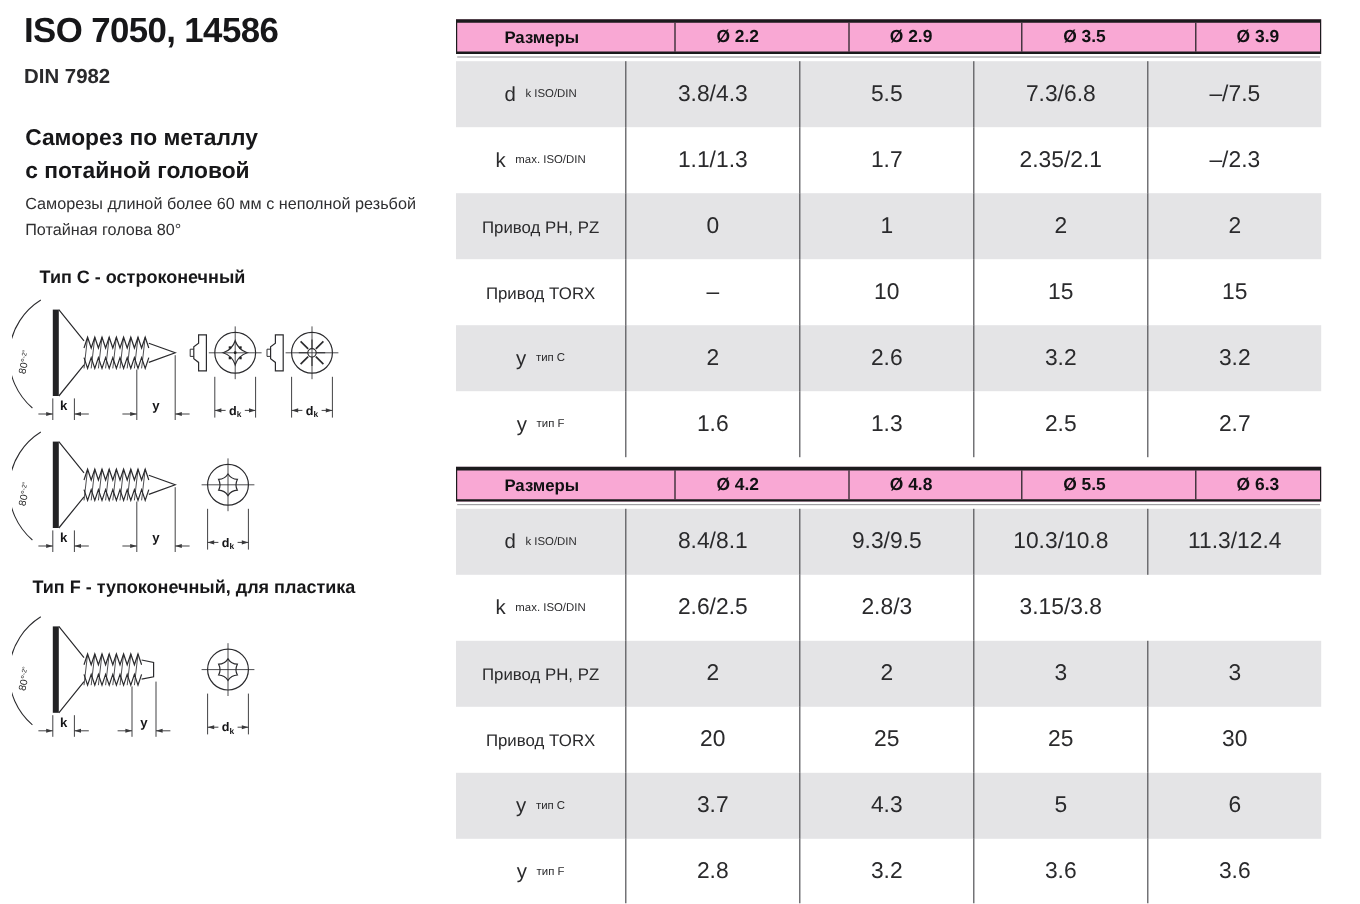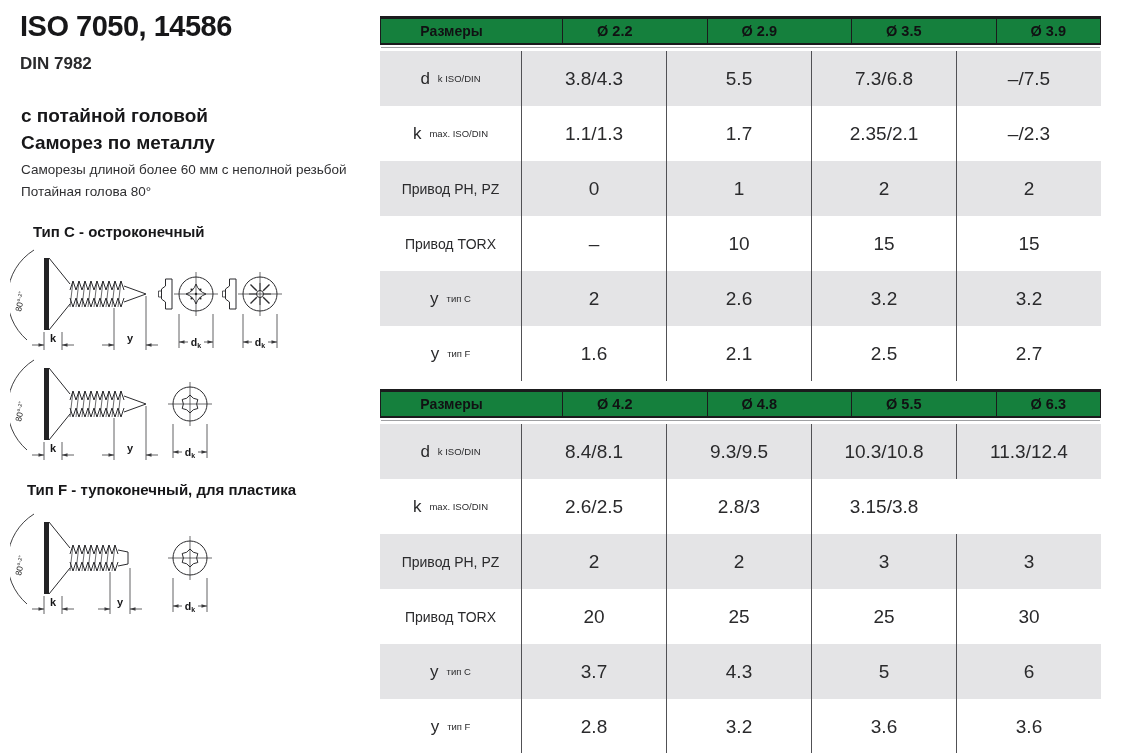--- a/index.html
+++ b/index.html
@@ -30,21 +30,21 @@
 
   
   .table-slot { position:absolute; left:380px; width:721px; }
   #table-slot-1 { top:16px; }
   #table-slot-2 { top:389px; }
   .size-table { width:721px; }
   .t-header {
     position:relative;
     display:grid;
     grid-template-columns:141px repeat(4, 1fr);
-    background:#15803d;
+    background:#f9a8d4;
     border:1px solid #1b1b1d;
     border-top:3px solid #1b1b1d;
     border-bottom:2px solid #1b1b1d;
     height:29px;
     gap:40px;
   }
   .t-header::after {
     content:"";
     position:absolute;
     left:0; right:0; bottom:-5px;
@@ -204,22 +204,22 @@
     </g>
   </defs>
 </svg>
 
 <div class="page">
 
   <div class="left-col">
     <div class="doc-title">ISO 7050, 14586</div>
     <div class="doc-subtitle">DIN 7982</div>
     <div class="product-name">
+      <div>Саморез по металлу</div>
       <div>с потайной головой</div>
-      <div>Саморез по металлу</div>
     </div>
     <div class="desc1">Саморезы длиной более 60 мм с неполной резьбой</div>
     <div class="desc2">Потайная голова 80°</div>
 
     <div class="type-heading type-c-heading">Тип С - остроконечный</div>
 
     <svg class="drawing drawing-1" width="276" height="112" viewBox="0 0 276 112">
       <use href="#side-pointed" x="0" y="0"></use>
       <use href="#head-ph" x="148" y="0"></use>
       <use href="#head-pz" x="212" y="0"></use>
@@ -291,21 +291,21 @@
             <div class="b-cell value-cell">2.6</div>
             <div class="b-cell value-cell">3.2</div>
             <div class="b-cell value-cell">3.2</div>
           </div>
           <div class="b-row">
             <div class="b-cell label-cell">
               <span class="lab-main">y</span>
               <sub class="lab-sub">тип F</sub>
             </div>
             <div class="b-cell value-cell">1.6</div>
-            <div class="b-cell value-cell">2.1</div>
+            <div class="b-cell value-cell">1.3</div>
             <div class="b-cell value-cell">2.5</div>
             <div class="b-cell value-cell">2.7</div>
           </div>
         </div>
   </div>
 </div>
   <div id="table-slot-2" class="table-slot">
   <div class="size-table">
     <div class="t-header">
           <div class="h-cell first">Размеры</div>

